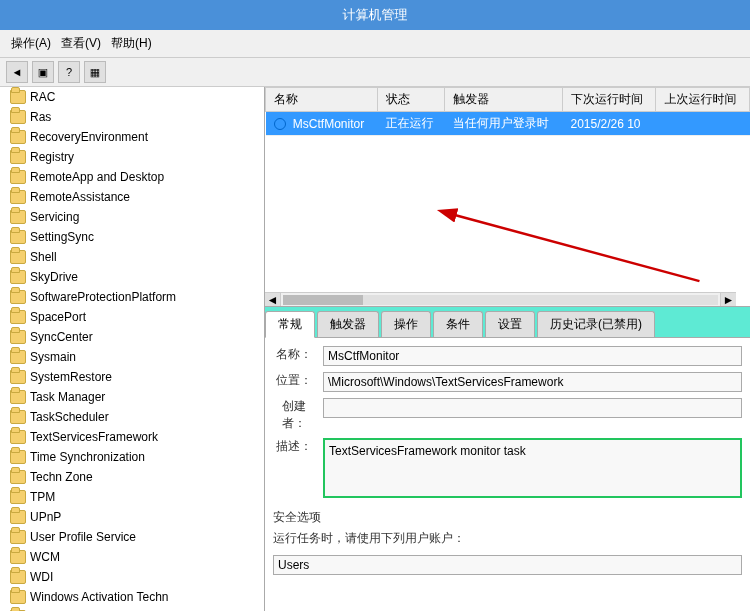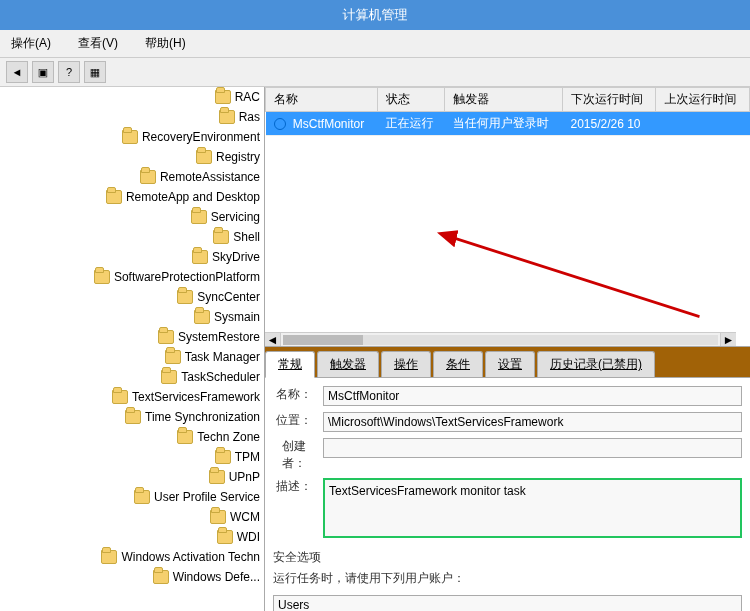--- a/index.html
+++ b/index.html
@@ -20,21 +20,21 @@
       padding: 6px 0;
       font-size: 13px;
     }
 
     
     .menu-bar {
       background: #f0f0f0;
       border-bottom: 1px solid #ccc;
       padding: 3px 6px;
       display: flex;
-      gap: 17px;
+      gap: 0;
       align-items: center;
     }
     .menu-item {
       cursor: pointer;
       padding: 2px 5px;
       font-size: 12px;
     }
 
     
     .toolbar {
@@ -75,21 +75,20 @@
     }
 
     .tree-item {
       display: flex;
       align-items: center;
       padding: 2px 4px 2px 10px;
       cursor: pointer;
       white-space: nowrap;
       font-size: 12px;
       height: 20px;
-      justify-content: flex-end;
     }
 
     .folder-icon {
       width: 16px;
       height: 14px;
       margin-right: 4px;
       flex-shrink: 0;
       background: #f5d06e;
       border-radius: 0 2px 2px 2px;
       border: 1px solid #c9a940;
@@ -111,21 +110,21 @@
     .right-panel {
       flex: 1;
       display: flex;
       flex-direction: column;
       overflow: hidden;
     }
 
     
     .table-area {
       flex: 0 0 auto;
-      height: 260px;
+      height: 220px;
       border-bottom: 1px solid #aaa;
       overflow: auto;
       position: relative;
     }
 
     .task-table {
       width: 100%;
       border-collapse: collapse;
       font-size: 12px;
     }
@@ -168,24 +167,23 @@
     .detail-panel {
       flex: 1;
       overflow: hidden;
       display: flex;
       flex-direction: column;
     }
 
     
     .tabs {
       display: flex;
-      background: #a16207;
+      background: #5eead4;
       border-bottom: 1px solid #aaa;
       padding-top: 4px;
-      text-decoration: underline;
     }
     .tab {
       padding: 4px 12px;
       border: 1px solid #aaa;
       border-bottom: none;
       background: #e0e0e0;
       cursor: pointer;
       font-size: 12px;
       margin-right: 2px;
       border-radius: 3px 3px 0 0;
@@ -298,41 +296,49 @@
     <div class="tree-item">
       <span class="folder-icon"></span>
       <span>RecoveryEnvironment</span>
     </div>
     <div class="tree-item">
       <span class="folder-icon"></span>
       <span>Registry</span>
     </div>
     <div class="tree-item">
       <span class="folder-icon"></span>
+      <span>RemoteApp and Desktop</span>
+    </div>
+    <div class="tree-item">
+      <span class="folder-icon"></span>
       <span>RemoteAssistance</span>
     </div>
     <div class="tree-item">
       <span class="folder-icon"></span>
-      <span>RemoteApp and Desktop</span>
-    </div>
-    <div class="tree-item">
-      <span class="folder-icon"></span>
       <span>Servicing</span>
     </div>
     <div class="tree-item">
       <span class="folder-icon"></span>
+      <span>SettingSync</span>
+    </div>
+    <div class="tree-item">
+      <span class="folder-icon"></span>
       <span>Shell</span>
     </div>
     <div class="tree-item">
       <span class="folder-icon"></span>
       <span>SkyDrive</span>
     </div>
     <div class="tree-item">
       <span class="folder-icon"></span>
       <span>SoftwareProtectionPlatform</span>
+    </div>
+    <div class="tree-item">
+      <span class="folder-icon"></span>
+      <span>SpacePort</span>
     </div>
     <div class="tree-item">
       <span class="folder-icon"></span>
       <span>SyncCenter</span>
     </div>
     <div class="tree-item">
       <span class="folder-icon"></span>
       <span>Sysmain</span>
     </div>
     <div class="tree-item">

